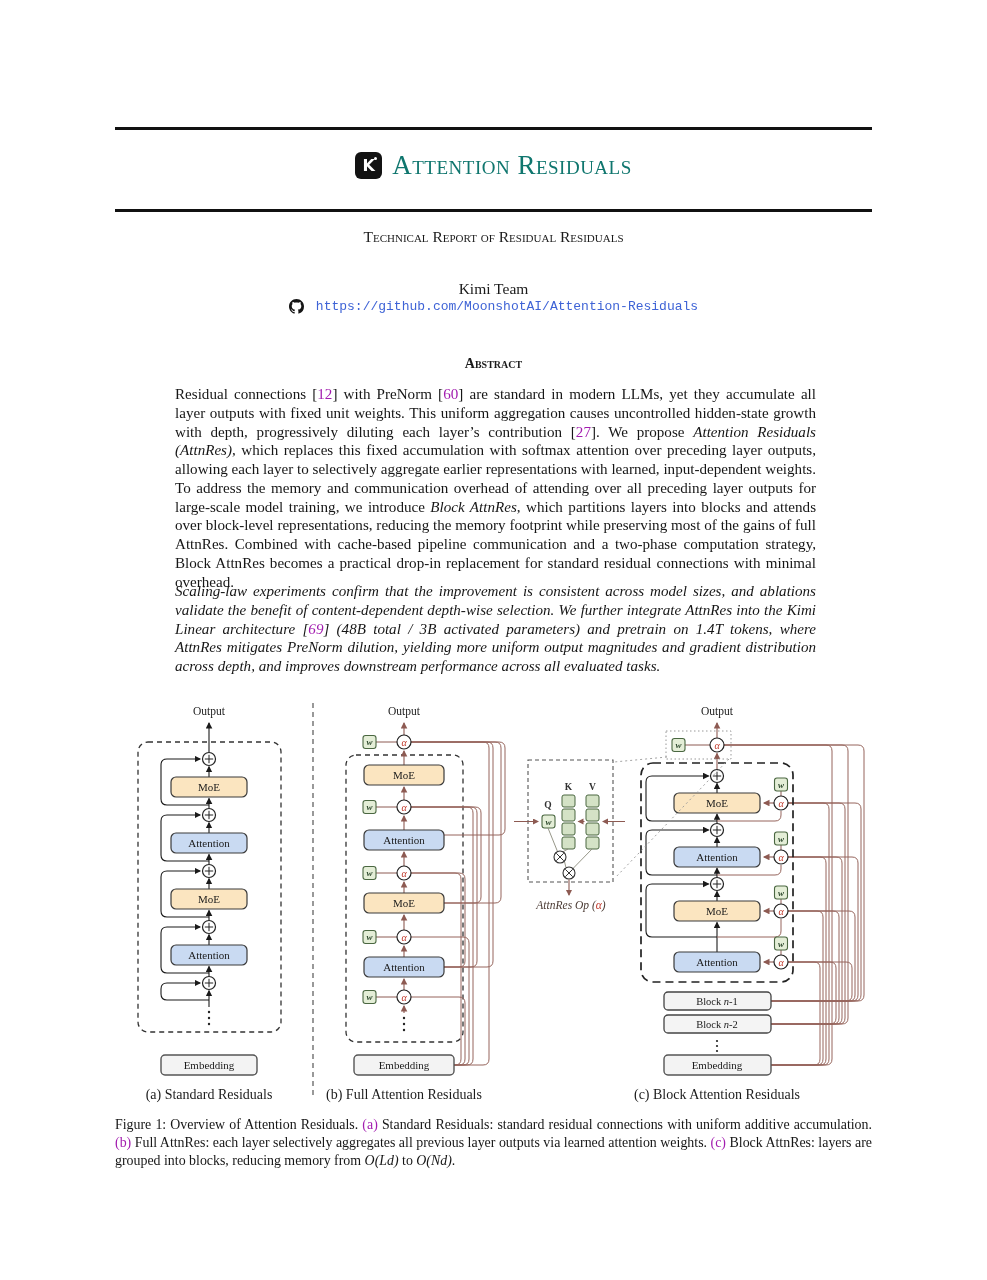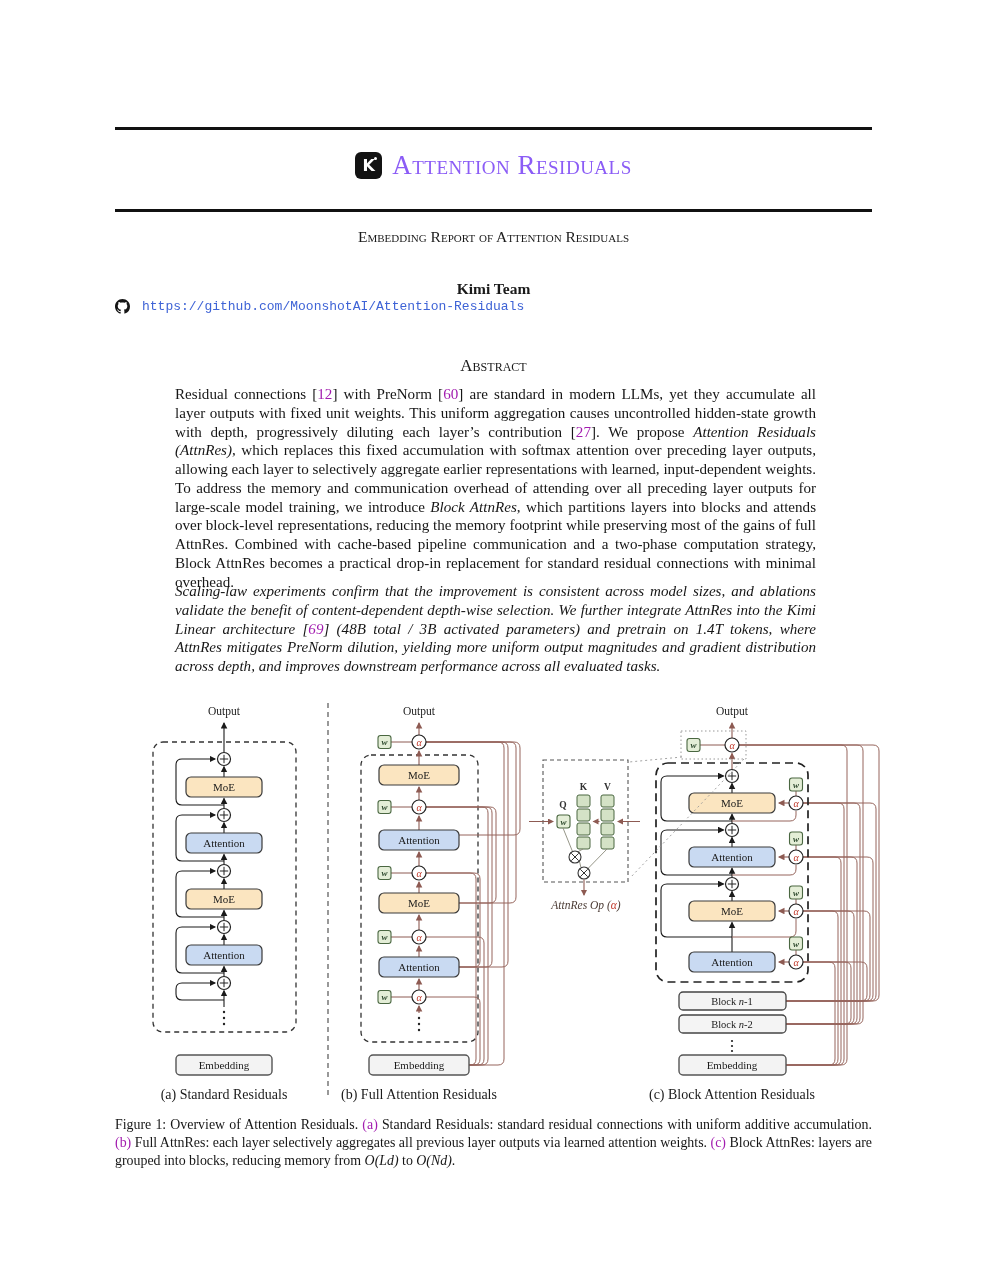--- a/index.html
+++ b/index.html
@@ -14,42 +14,42 @@
 
   #title-row { position:absolute; left:115px; top:150px; width:757px;
     display:flex; justify-content:center; align-items:center; gap:10px; }
   #kimi-logo { position:relative; width:27px; height:27px; background:#131313;
     border-radius:6px; display:flex; align-items:center; justify-content:center; }
   #kimi-logo .k { color:#fff; font-family:"DejaVu Sans", sans-serif;
     font-weight:bold; font-size:16px; line-height:1; }
   #kimi-logo .dot { position:absolute; top:5px; right:5px; width:3px; height:3px;
     border-radius:50%; background:#fff; }
   #paper-title { font-size:27px; font-weight:normal; font-variant:small-caps;
-    letter-spacing:0.5px; color:#8b5cf6; }
+    letter-spacing:0.5px; color:#0f766e; }
 
   #subtitle { position:absolute; left:115px; top:228px; width:757px;
     text-align:center; font-variant:small-caps; font-size:15.5px; }
   #team { position:absolute; left:115px; top:280px; width:757px;
-    text-align:center; font-weight:bold; font-size:15.5px; }
+    text-align:center; font-weight:normal; font-size:15.5px; }
   #repo-row { position:absolute; left:115px; top:299px; width:757px;
-    display:flex; align-items:center; gap:12px; }
+    display:flex; justify-content:center; align-items:center; gap:12px; }
   #repo-link { font-family:"Liberation Mono", monospace; font-size:13px;
     color:#3e63d6; text-decoration:none; }
 
   #abstract-heading { position:absolute; left:115px; top:356px; width:757px;
-    text-align:center; font-variant:small-caps; font-weight:normal; font-size:17px; }
+    text-align:center; font-variant:small-caps; font-weight:bold; font-size:14px; }
   .abs-par { position:absolute; left:175px; width:641px; text-align:justify;
     font-size:15.1px; line-height:1.245; color:#161616; }
   #abs-p1 { top:385px; }
   #abs-p2 { top:582px;font-style:italic; }
   .cite { color:#a21caf; }
   .it { font-style:italic; }
   .math { font-style:italic;margin-top:8px; }
 
-  #figure-wrap { position:absolute; left:116px; top:695px; width:775px; height:415px; }
+  #figure-wrap { position:absolute; left:101px; top:695px; width:775px; height:415px; }
   #figure-caption { position:absolute; left:115px; top:1116px; width:757px;
     text-align:justify; font-size:13.9px; line-height:1.31; color:#161616; }
 
   svg text { font-family:"Liberation Serif", serif; fill:#1b1b1b; }
   .lab { font-size:11px; }
   .lab-sm { font-size:10.5px; }
   .out { font-size:11.5px; }
   .cap { font-size:14px; }
   .wtxt { font-size:9px; font-weight:bold; font-style:italic; fill:#2f4a2f; }
   .atxt { font-size:10px; font-style:italic; fill:#c0392b; }
@@ -65,21 +65,21 @@
 <div id="title-row">
   <span id="kimi-logo">
     <span class="k">K</span>
     <span class="dot"></span>
   </span>
   <h1 id="paper-title">Attention Residuals</h1>
 </div>
 
 <div id="rule-mid" class="rule"></div>
 
-<div id="subtitle">Embedding Report of Attention Residuals</div>
+<div id="subtitle">Technical Report of Residual Residuals</div>
 <div id="team">Kimi Team</div>
 
 <div id="repo-row">
   <span style="display:inline-flex;">
     <svg width="15" height="15" viewBox="0 0 16 16">
         <path fill="#151515" d="M8 0C3.58 0 0 3.58 0 8c0 3.54 2.29 6.53 5.47 7.59.4.07.55-.17.55-.38 0-.19-.01-.82-.01-1.49-2.01.37-2.53-.49-2.69-.94-.09-.23-.48-.94-.82-1.13-.28-.15-.68-.52-.01-.53.63-.01 1.08.58 1.23.82.72 1.21 1.87.87 2.33.66.07-.52.28-.87.51-1.07-1.78-.2-3.64-.89-3.64-3.95 0-.87.31-1.59.82-2.15-.08-.2-.36-1.02.08-2.12 0 0 .67-.21 2.2.82.64-.18 1.32-.27 2-.27s1.36.09 2 .27c1.53-1.04 2.2-.82 2.2-.82.44 1.1.16 1.92.08 2.12.51.56.82 1.27.82 2.15 0 3.07-1.87 3.75-3.65 3.95.29.25.54.73.54 1.48 0 1.07-.01 1.93-.01 2.2 0 .21.15.46.55.38A8.01 8.01 0 0 0 16 8c0-4.42-3.58-8-8-8z"></path>
       </svg>
   </span>
   <a id="repo-link" href="#">https://github.com/MoonshotAI/Attention-Residuals</a>
 </div>

